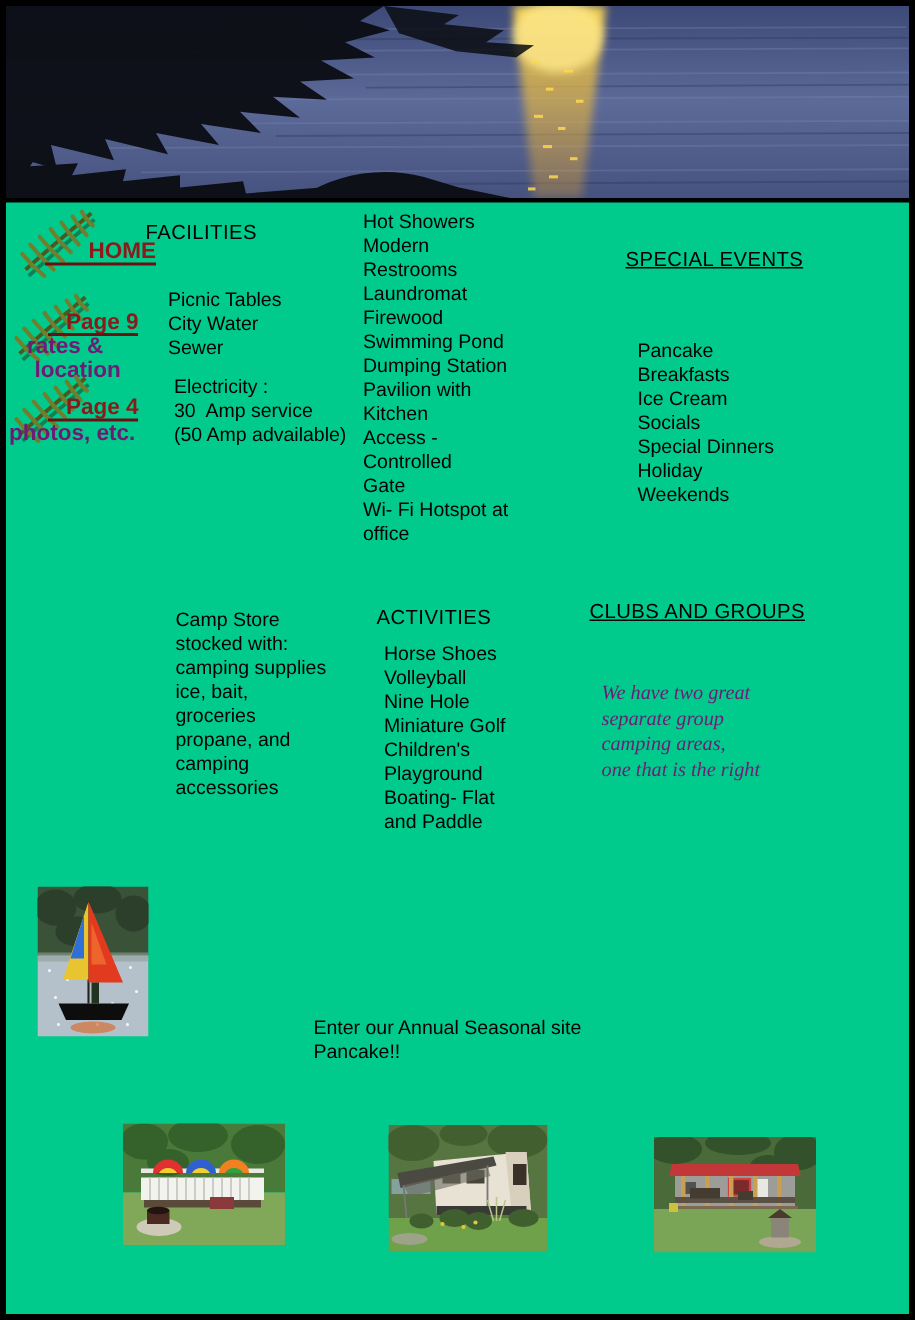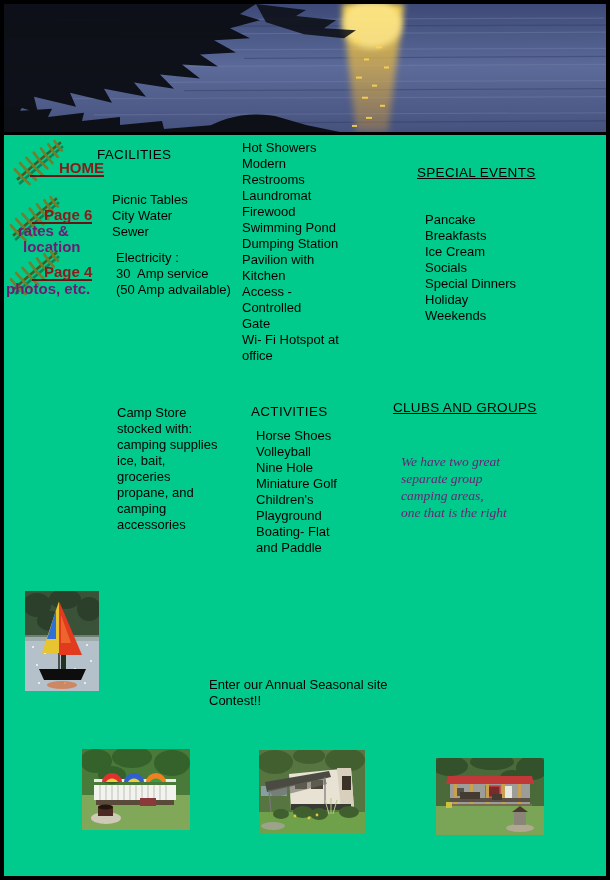--- a/index.html
+++ b/index.html
@@ -129,21 +129,21 @@
   </div>
 
   <svg class="fern" style="left:8px;top:134px" viewBox="0 0 52 46">
       <use href="#fern"></use>
     </svg>
   <a class="navlink" style="left:26px;top:156px;padding-left:29px"><span>HOME</span></a>
 
   <svg class="fern" style="left:4px;top:190px" viewBox="0 0 52 46">
       <use href="#fern"></use>
     </svg>
-  <a class="navlink" style="left:28px;top:203px;padding-left:12px"><span>Page 6</span></a>
+  <a class="navlink" style="left:28px;top:203px;padding-left:12px"><span>Page 9</span></a>
   <div class="navsub" style="left:14px;top:219px">rates &amp;</div>
   <div class="navsub" style="left:19px;top:235px">location</div>
 
   <svg class="fern" style="left:4px;top:244px" viewBox="0 0 52 46">
       <use href="#fern"></use>
     </svg>
   <a class="navlink" style="left:28px;top:260px;padding-left:12px"><span>Page 4</span></a>
   <div class="navsub" style="left:2px;top:277px">photos, etc.</div>
 
   <div class="heading" style="left:93px;top:143px">FACILITIES</div>
@@ -168,21 +168,21 @@
       <div>Pavilion with</div>
       <div>Kitchen</div>
       <div>Access -</div>
       <div>Controlled</div>
       <div>Gate</div>
       <div>Wi- Fi Hotspot at</div>
       <div>office</div>
     </div>
 
   <div class="heading underlined" style="left:413px;top:161px">SPECIAL EVENTS</div>
-  <div class="txt list" style="left:421px;top:208px">
+  <div class="txt list" style="left:421px;top:222px">
       <div>Pancake</div>
       <div>Breakfasts</div>
       <div>Ice Cream</div>
       <div>Socials</div>
       <div>Special Dinners</div>
       <div>Holiday</div>
       <div>Weekends</div>
     </div>
 
   <div class="txt list" style="left:113px;top:401px">
@@ -245,21 +245,21 @@
       <polygon points="34,10 34,64 57,64" fill="#e23a1e"></polygon>
       <polygon points="36,24 36,52 46,52" fill="#f07030" opacity="0.8"></polygon>
       <rect x="36" y="64" width="5" height="14" fill="#24331f"></rect>
       <polygon points="14,78 61,78 56,89 19,89" fill="#0d0d0d"></polygon>
       <ellipse cx="37" cy="94" rx="15" ry="4" fill="#d86a2a" opacity="0.65"></ellipse>
     </svg>
   </div>
 
   <div class="txt" style="left:205px;top:673px">
     <div>Enter our Annual Seasonal site</div>
-    <div>Contest!!</div>
+    <div>Pancake!!</div>
   </div>
 
   <div class="photo" style="left:78px;top:745px;width:108px;height:81px">
     <svg viewBox="0 0 108 81" preserveAspectRatio="none">
       <rect x="0" y="0" width="108" height="46" fill="#4a7a3a"></rect>
       <g fill="#35612a">
           <ellipse cx="14" cy="12" rx="16" ry="12"></ellipse>
           <ellipse cx="50" cy="8" rx="20" ry="11"></ellipse>
           <ellipse cx="90" cy="14" rx="18" ry="13"></ellipse>
           <ellipse cx="30" cy="26" rx="14" ry="9"></ellipse>

